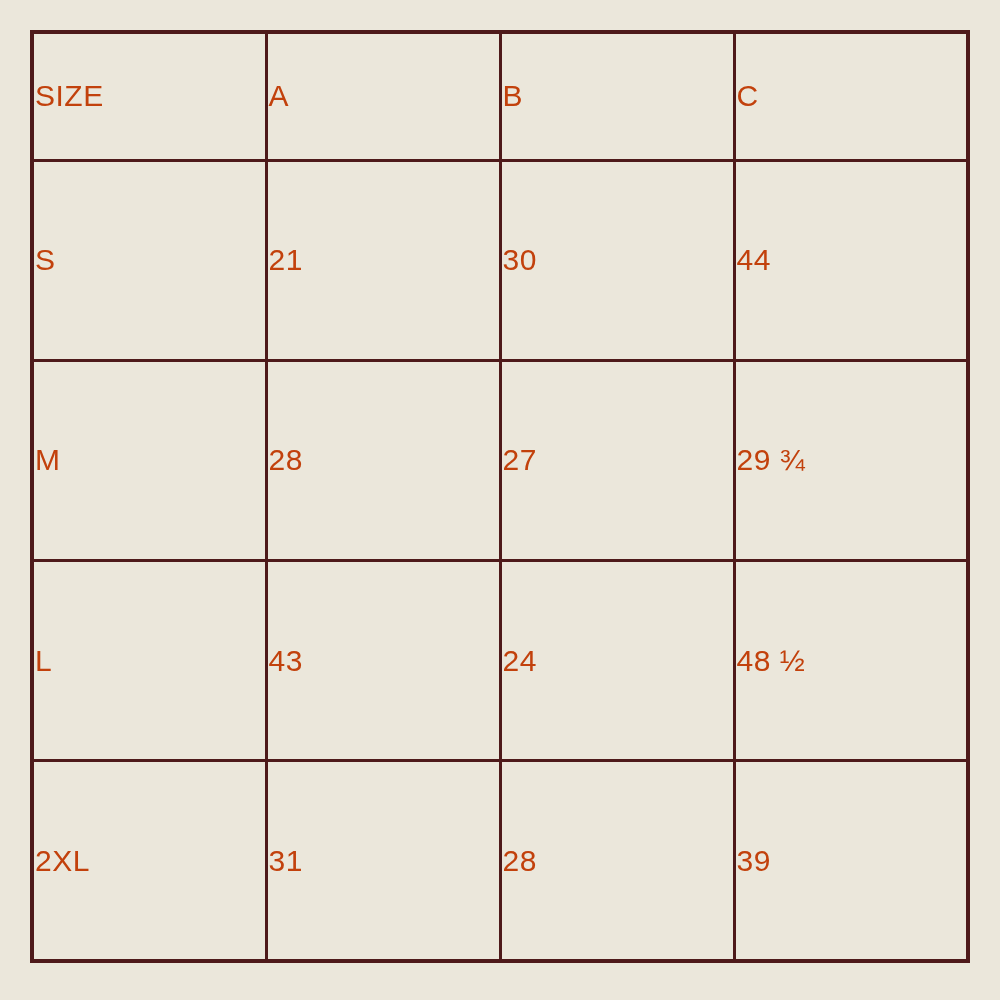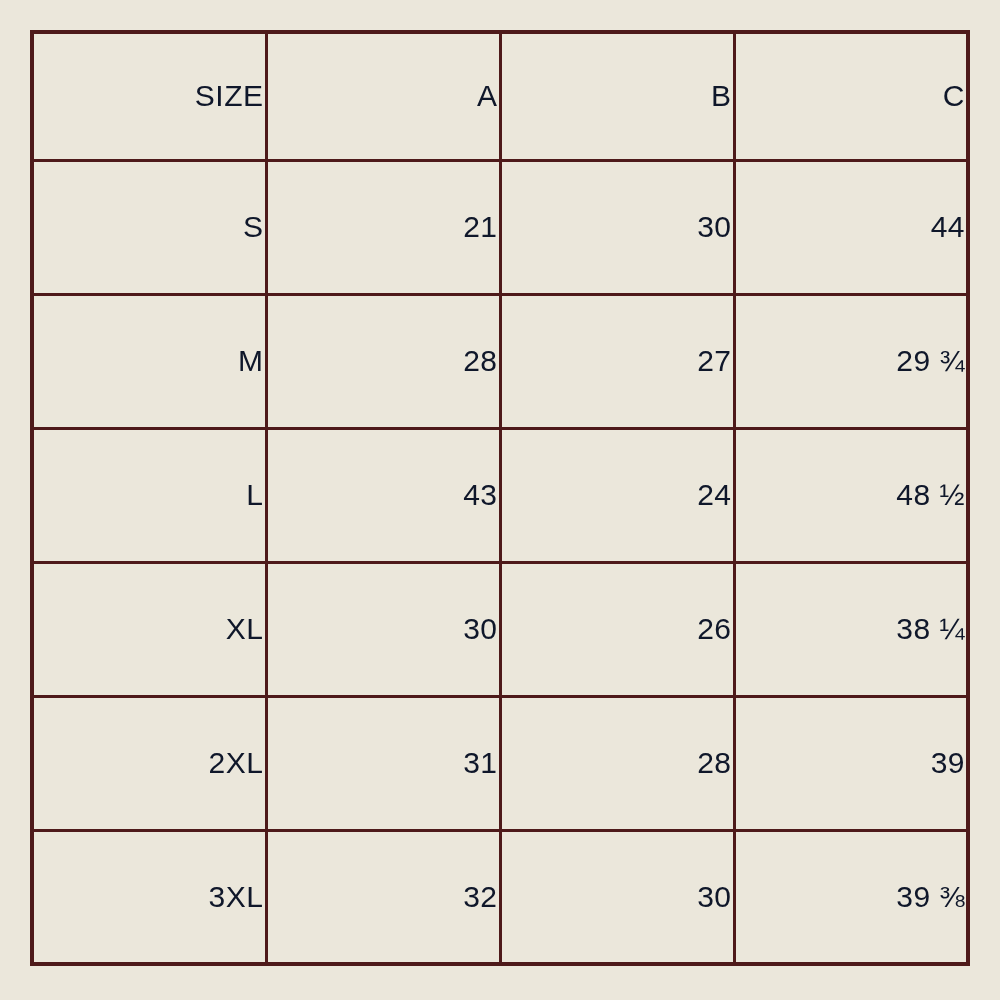--- a/index.html
+++ b/index.html
@@ -24,25 +24,25 @@
   table.size-chart {
     width: 100%;
     height: 100%;
     border-collapse: collapse;
     table-layout: fixed;
     border: 4px solid #4e1a1a;
   }
   table.size-chart th,
   table.size-chart td {
     border: 3px solid #4e1a1a;
-    text-align: right;
+    text-align: left;
     vertical-align: middle;
     font-size: 30px;
     font-weight: 400;
-    color: #0f172a;
+    color: #c2410c;
     letter-spacing: 0.5px;
   }
   table.size-chart thead tr {
     height: 128px;
   }
   table.size-chart tbody tr {
     height: 134px;
   }
 </style>
 </head>
@@ -71,32 +71,20 @@
         <td>27</td>
         <td>29 ¾</td>
       </tr>
       <tr>
         <td>L</td>
         <td>43</td>
         <td>24</td>
         <td>48 ½</td>
       </tr>
       <tr>
-        <td>XL</td>
-        <td>30</td>
-        <td>26</td>
-        <td>38 ¼</td>
-      </tr>
-      <tr>
         <td>2XL</td>
         <td>31</td>
         <td>28</td>
         <td>39</td>
-      </tr>
-      <tr>
-        <td>3XL</td>
-        <td>32</td>
-        <td>30</td>
-        <td>39 ⅜</td>
       </tr>
     </tbody>
   </table>
 </div>
 
 </body></html>

